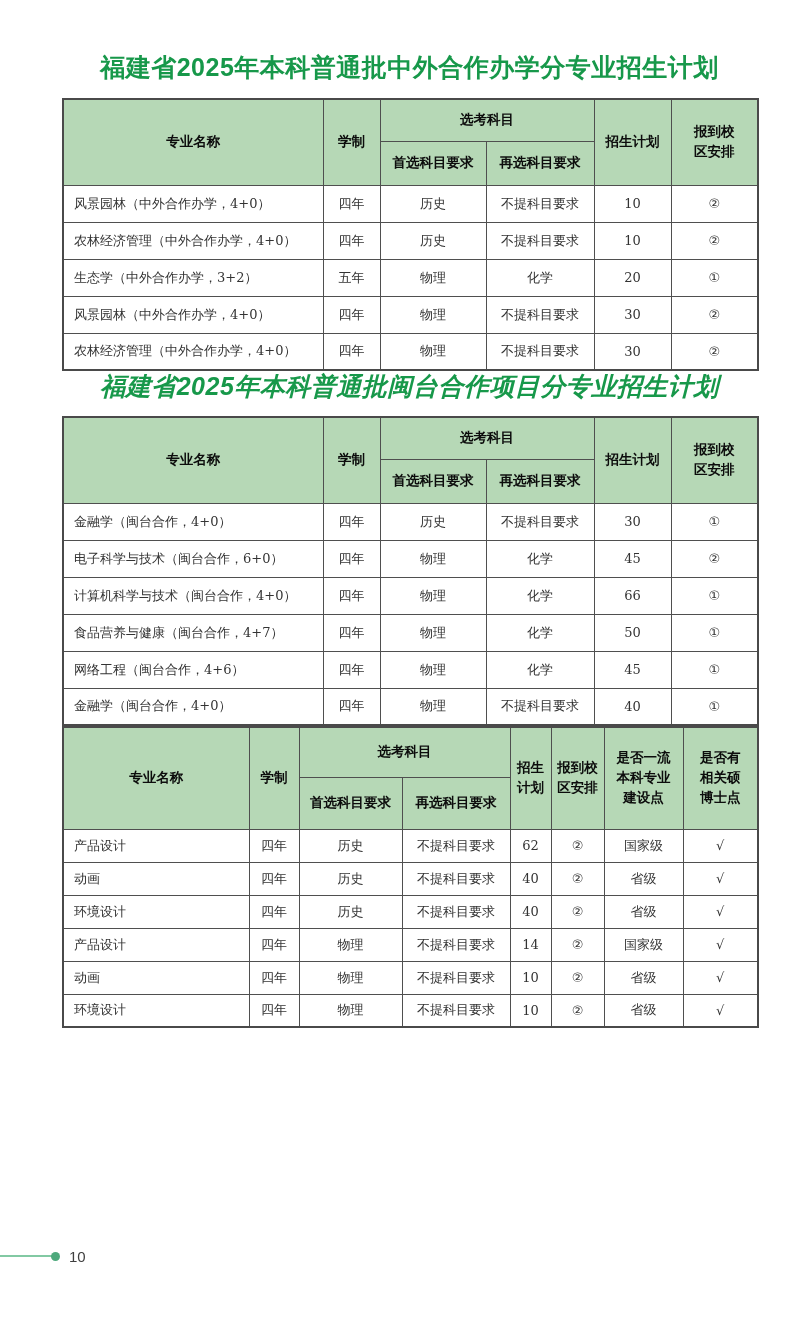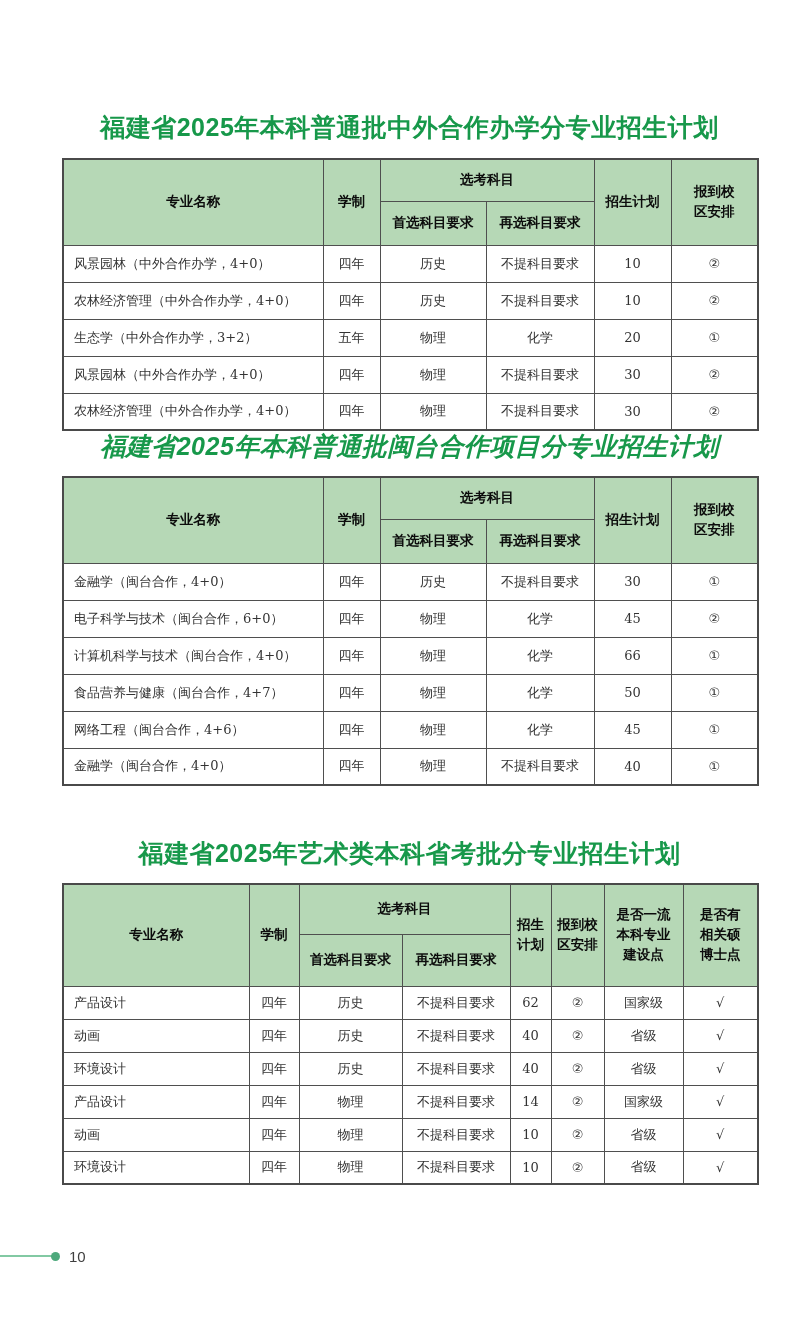--- a/index.html
+++ b/index.html
@@ -3,21 +3,21 @@
 <meta charset="utf-8">
 <style>
   * { box-sizing: border-box; margin: 0; padding: 0; }
   html, body { background: #ffffff; }
   body {
     width: 800px; height: 1322px;
     position: relative;
     font-family: "Liberation Sans", sans-serif;
     overflow: hidden;
   }
-  .content { width: 695px; margin-left: 62px; padding-top: 112px; }
+  .content { width: 695px; margin-left: 62px; padding-top: 52px; }
 
   h2.table-title {
     text-align: center;
     font-size: 25px;
     font-weight: bold;
     letter-spacing: 0.5px;
     color: #17984a;
     font-family: "Liberation Sans", sans-serif;
     line-height: 1.2;
   }
@@ -228,21 +228,20 @@
             <td>物理</td>
             <td>不提科目要求</td>
             <td>40</td>
             <td>①</td>
           </tr>
         </tbody>
     </table>
   </section>
 
   <section>
-    <h2 class="table-title title-gap-3">福建省2025年艺术类本科省考批分专业招生计划</h2>
     <table class="plan t3">
       <colgroup>
         <col style="width:186px">
           <col style="width:50px">
           <col style="width:103px">
         <col style="width:108px">
           <col style="width:41px">
           <col style="width:53px">
         <col style="width:79px">
           <col style="width:75px">

